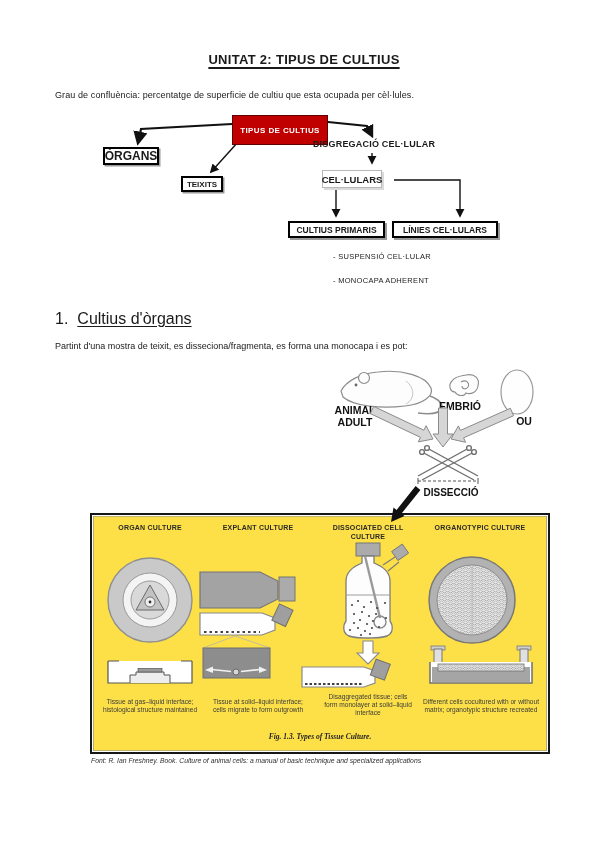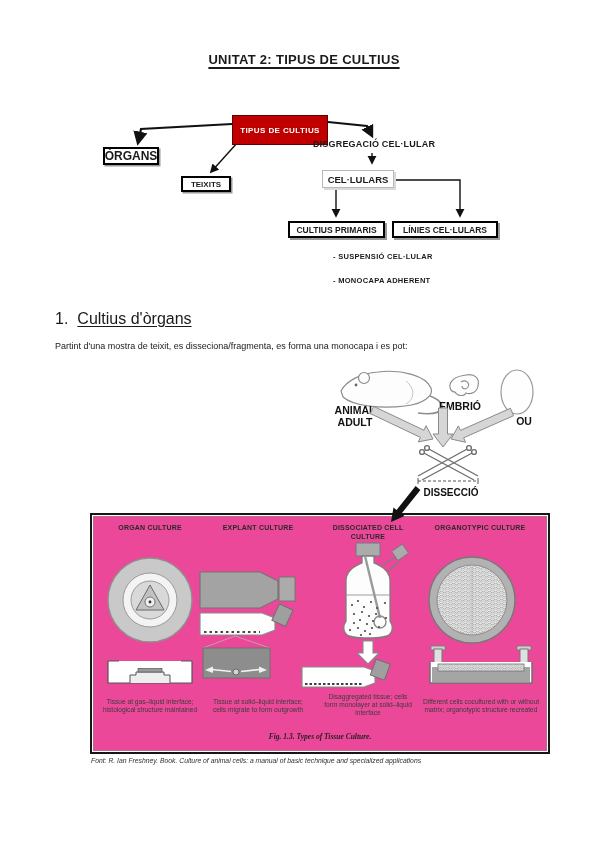--- a/index.html
+++ b/index.html
@@ -16,59 +16,60 @@
   .sec-head .txt{text-decoration:underline;text-underline-offset:2px;}
   .para2{position:absolute;top:341px;left:55px;width:520px;font-size:9px;}
 
   
   .fc-node{position:absolute;box-sizing:border-box;display:flex;align-items:center;
            justify-content:center;background:#fff;font-weight:bold;white-space:nowrap;}
   .n-root{left:232px;top:115px;width:96px;height:30px;background:#c00000;
           border:1px solid #5e0000;color:#fff;font-size:8px;letter-spacing:.4px;}
   .n-organs{left:103px;top:147px;width:56px;height:18px;border:2px solid #000;
             font-size:12px;box-shadow:1.5px 1.5px 0 #9a9a9a;}
-  .n-teixits{left:181px;top:176px;width:50px;height:16px;border:2px solid #000;
+  .n-teixits{left:181px;top:176px;width:42px;height:16px;border:2px solid #000;
              font-size:8px;box-shadow:1.5px 1.5px 0 #9a9a9a;}
   .lbl-disgregacio{position:absolute;left:300px;top:139px;width:148px;text-align:center;
                    font-weight:bold;font-size:9px;letter-spacing:.2px;}
-  .n-cellulars{left:322px;top:170px;width:72px;height:18px;border:1px solid #b8b8b8;
+  .n-cellulars{left:322px;top:170px;width:60px;height:18px;border:1px solid #b8b8b8;
                font-size:9.5px;box-shadow:2px 2px 0 #dadada;}
   .n-primaris{left:288px;top:221px;width:97px;height:17px;border:2px solid #000;
               font-size:8.5px;box-shadow:2px 2px 0 #9a9a9a;}
   .n-linies{left:392px;top:221px;width:106px;height:17px;border:2px solid #000;
             font-size:8.5px;box-shadow:2px 2px 0 #9a9a9a;}
-  .fc-bullet{position:absolute;left:333px;font-weight:bold;font-size:7.5px;letter-spacing:.3px;}
+  .fc-bullet{position:absolute;left:333px;font-weight:normal;font-size:7.5px;letter-spacing:.3px;}
   .b1{top:252px;} .b2{top:276px;}
   .fc-svg{position:absolute;left:80px;top:108px;}
 
   
   .diagram-svg{position:absolute;left:320px;top:362px;z-index:3;}
 
   
   .figure-box{position:absolute;left:90px;top:513px;width:460px;height:241px;
-              box-sizing:border-box;border:2.5px solid #161616;background:#ec4899;
+              box-sizing:border-box;border:2.5px solid #161616;background:#fde047;
               box-shadow:inset 0 0 0 1px #fff, inset 0 0 0 1.6px #8a8a8a;}
   .fig-header{position:absolute;font-size:7px;font-weight:bold;color:#2a2a2a;
               text-align:center;line-height:8.5px;letter-spacing:.2px;}
   .fh1{left:8px;top:9px;width:100px;} .fh2{left:116px;top:9px;width:100px;}
   .fh3{left:234px;top:9px;width:84px;} .fh4{left:334px;top:9px;width:108px;}
   .fig-cap{position:absolute;font-size:6.6px;color:#3c3c3c;text-align:center;line-height:8px;}
   .fc1{left:10px;top:183px;width:96px;} .fc2{left:118px;top:183px;width:96px;}
   .fc3{left:230px;top:178px;width:92px;} .fc4{left:330px;top:183px;width:118px;}
   .fig-title{position:absolute;left:0;top:217px;width:100%;text-align:center;
              font-family:"Liberation Serif",serif;font-style:italic;font-weight:bold;font-size:7.5px;color:#222;}
   .fig-art{position:absolute;left:0;top:0;}
   .fig-source{position:absolute;left:91px;top:757px;font-size:6.8px;font-style:italic;color:#2e2e2e;}
 </style>
 </head>
 <body>
 
 <div class="page">
 
   <div class="doc-title"><span>UNITAT 2: TIPUS DE CULTIUS</span></div>
+  <div class="intro">Grau de confluència: percentatge de superficie de cultiu que esta ocupada per cèl·lules.</div>
 
   <svg class="fc-svg" width="420" height="140" viewBox="0 0 420 140">
     <defs>
       <marker id="ah" viewBox="0 0 10 10" refX="8" refY="5" markerWidth="6.5" markerHeight="6.5" orient="auto">
         <path d="M0,0 L10,5 L0,10 Z" fill="#111"></path>
       </marker>
     </defs>
     <path d="M152,16 L61,21 L58,35" fill="none" stroke="#111" stroke-width="2.2" marker-end="url(#ah)"></path>
     <path d="M167,24 L131,64" fill="none" stroke="#111" stroke-width="1.4" marker-end="url(#ah)"></path>
     <path d="M248,14 L287,18 L292,28" fill="none" stroke="#111" stroke-width="2" marker-end="url(#ah)"></path>

